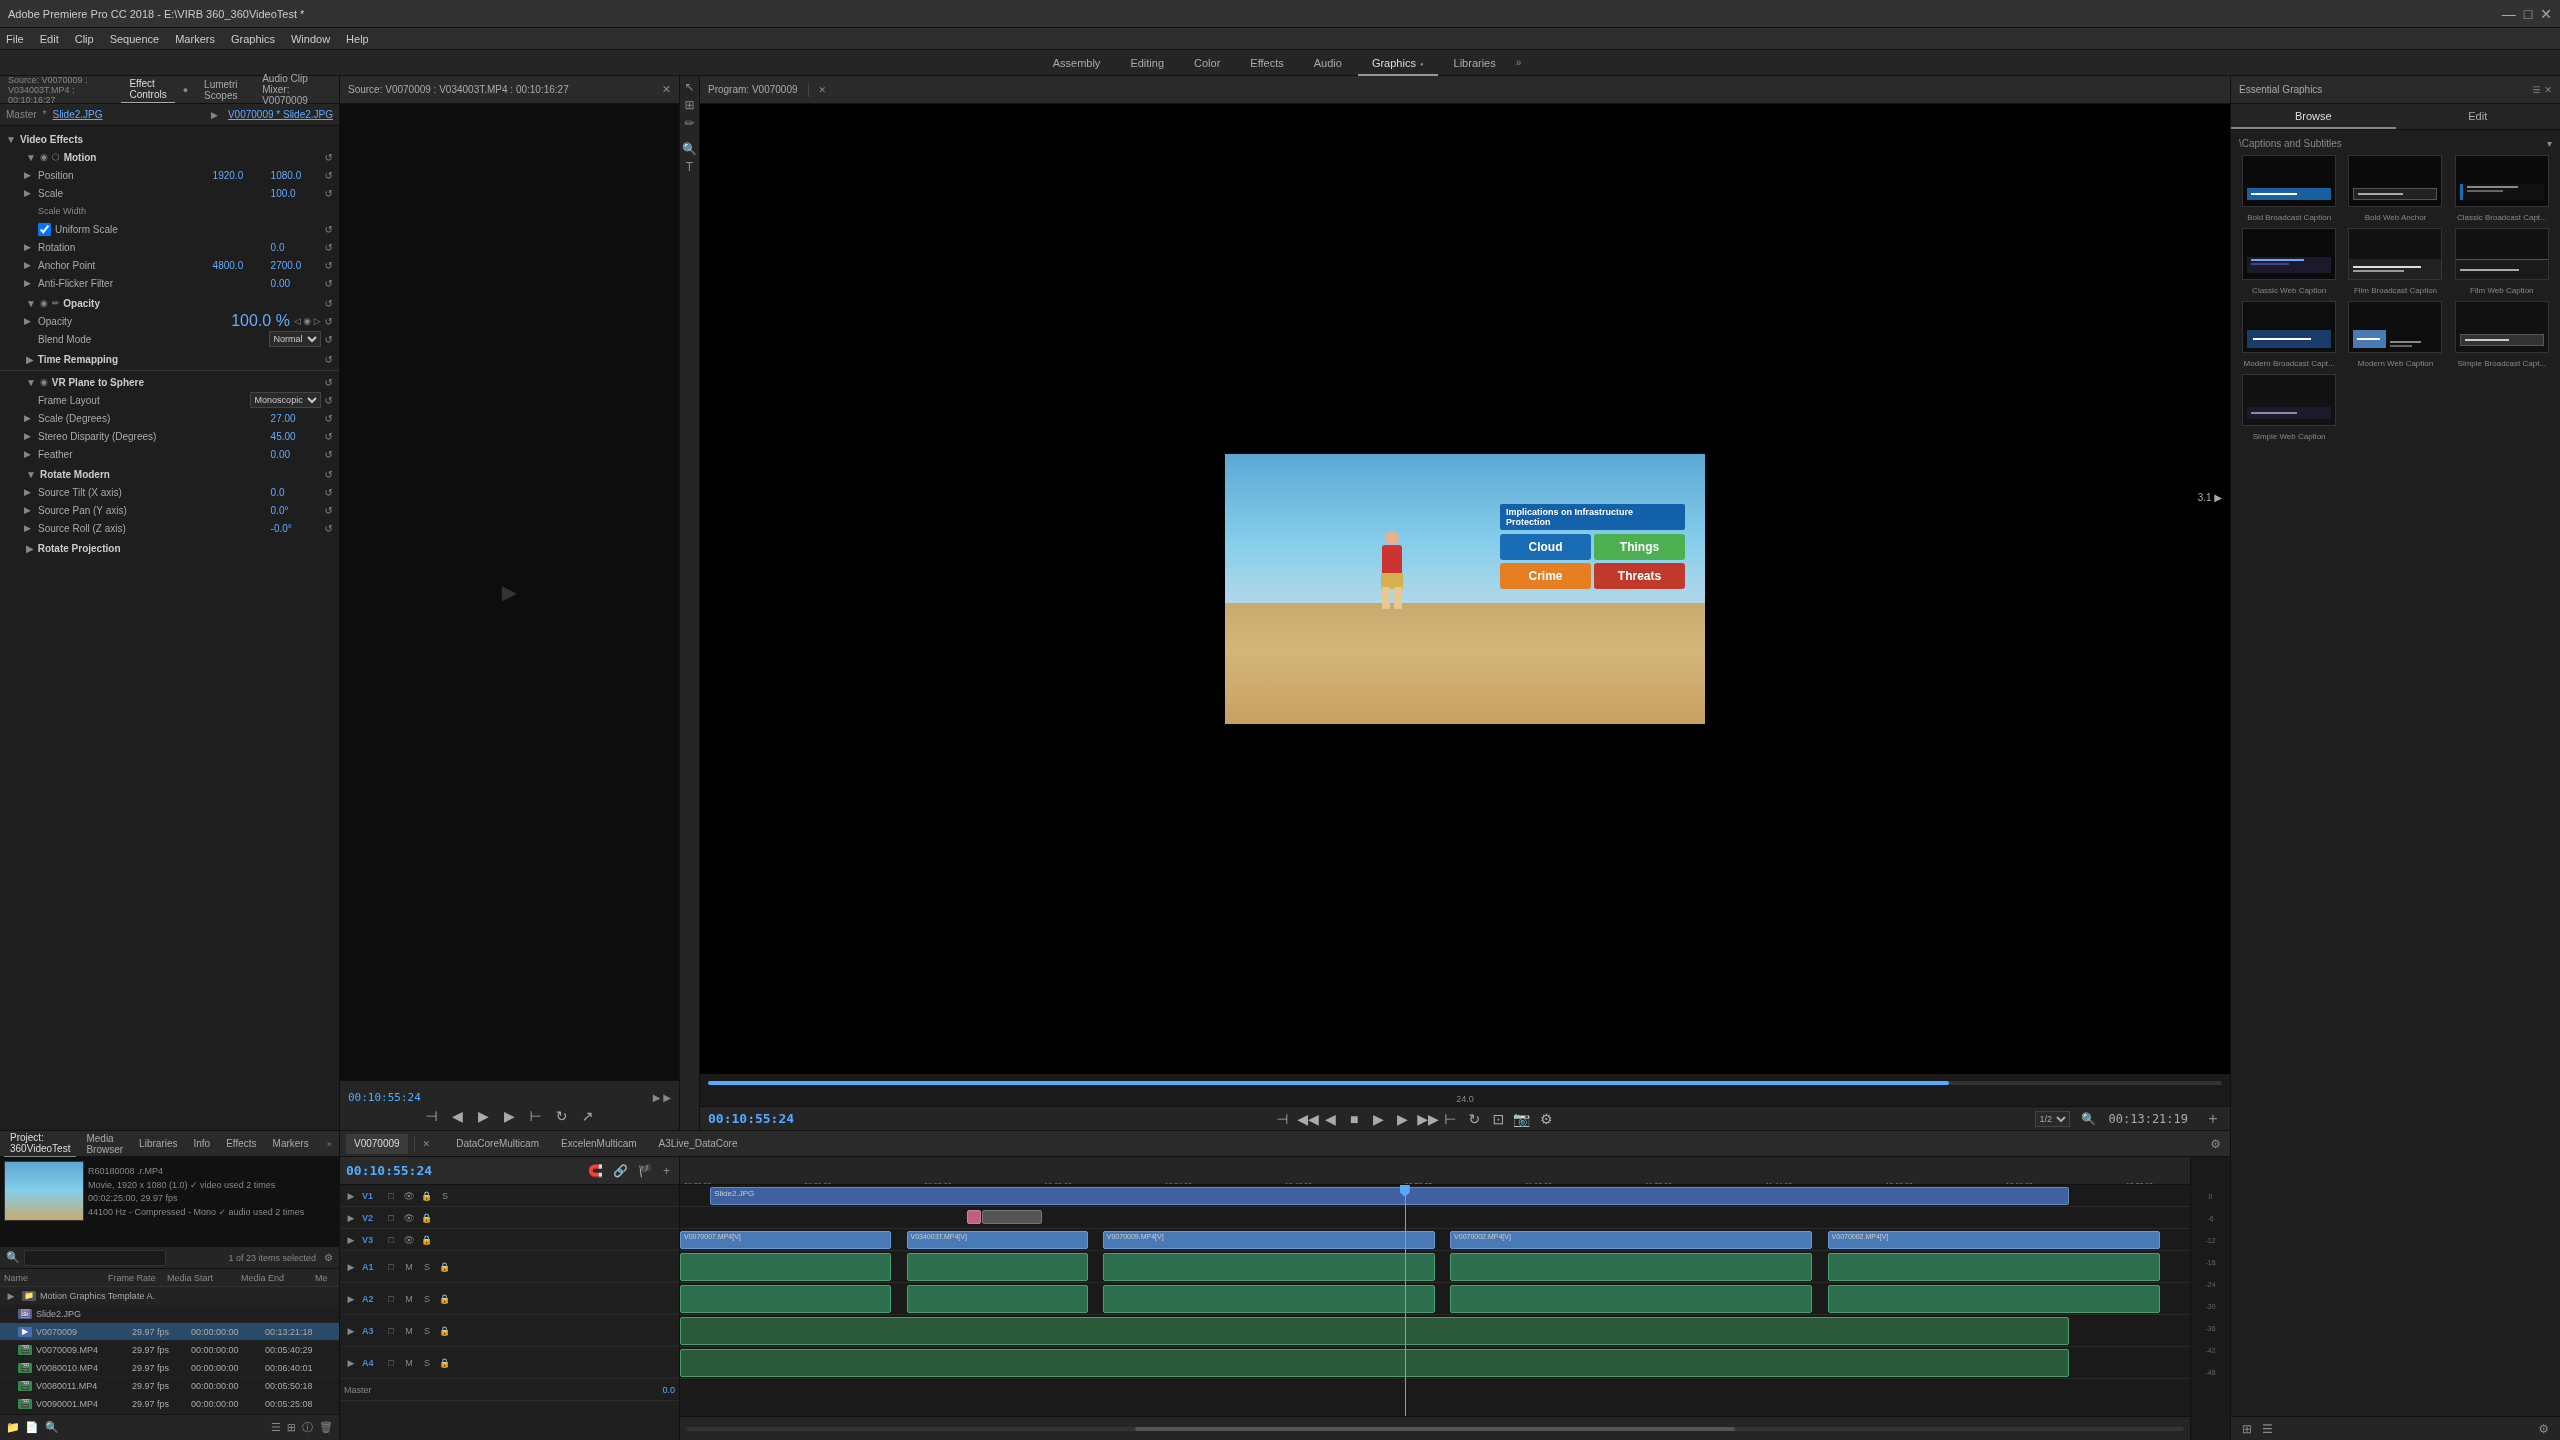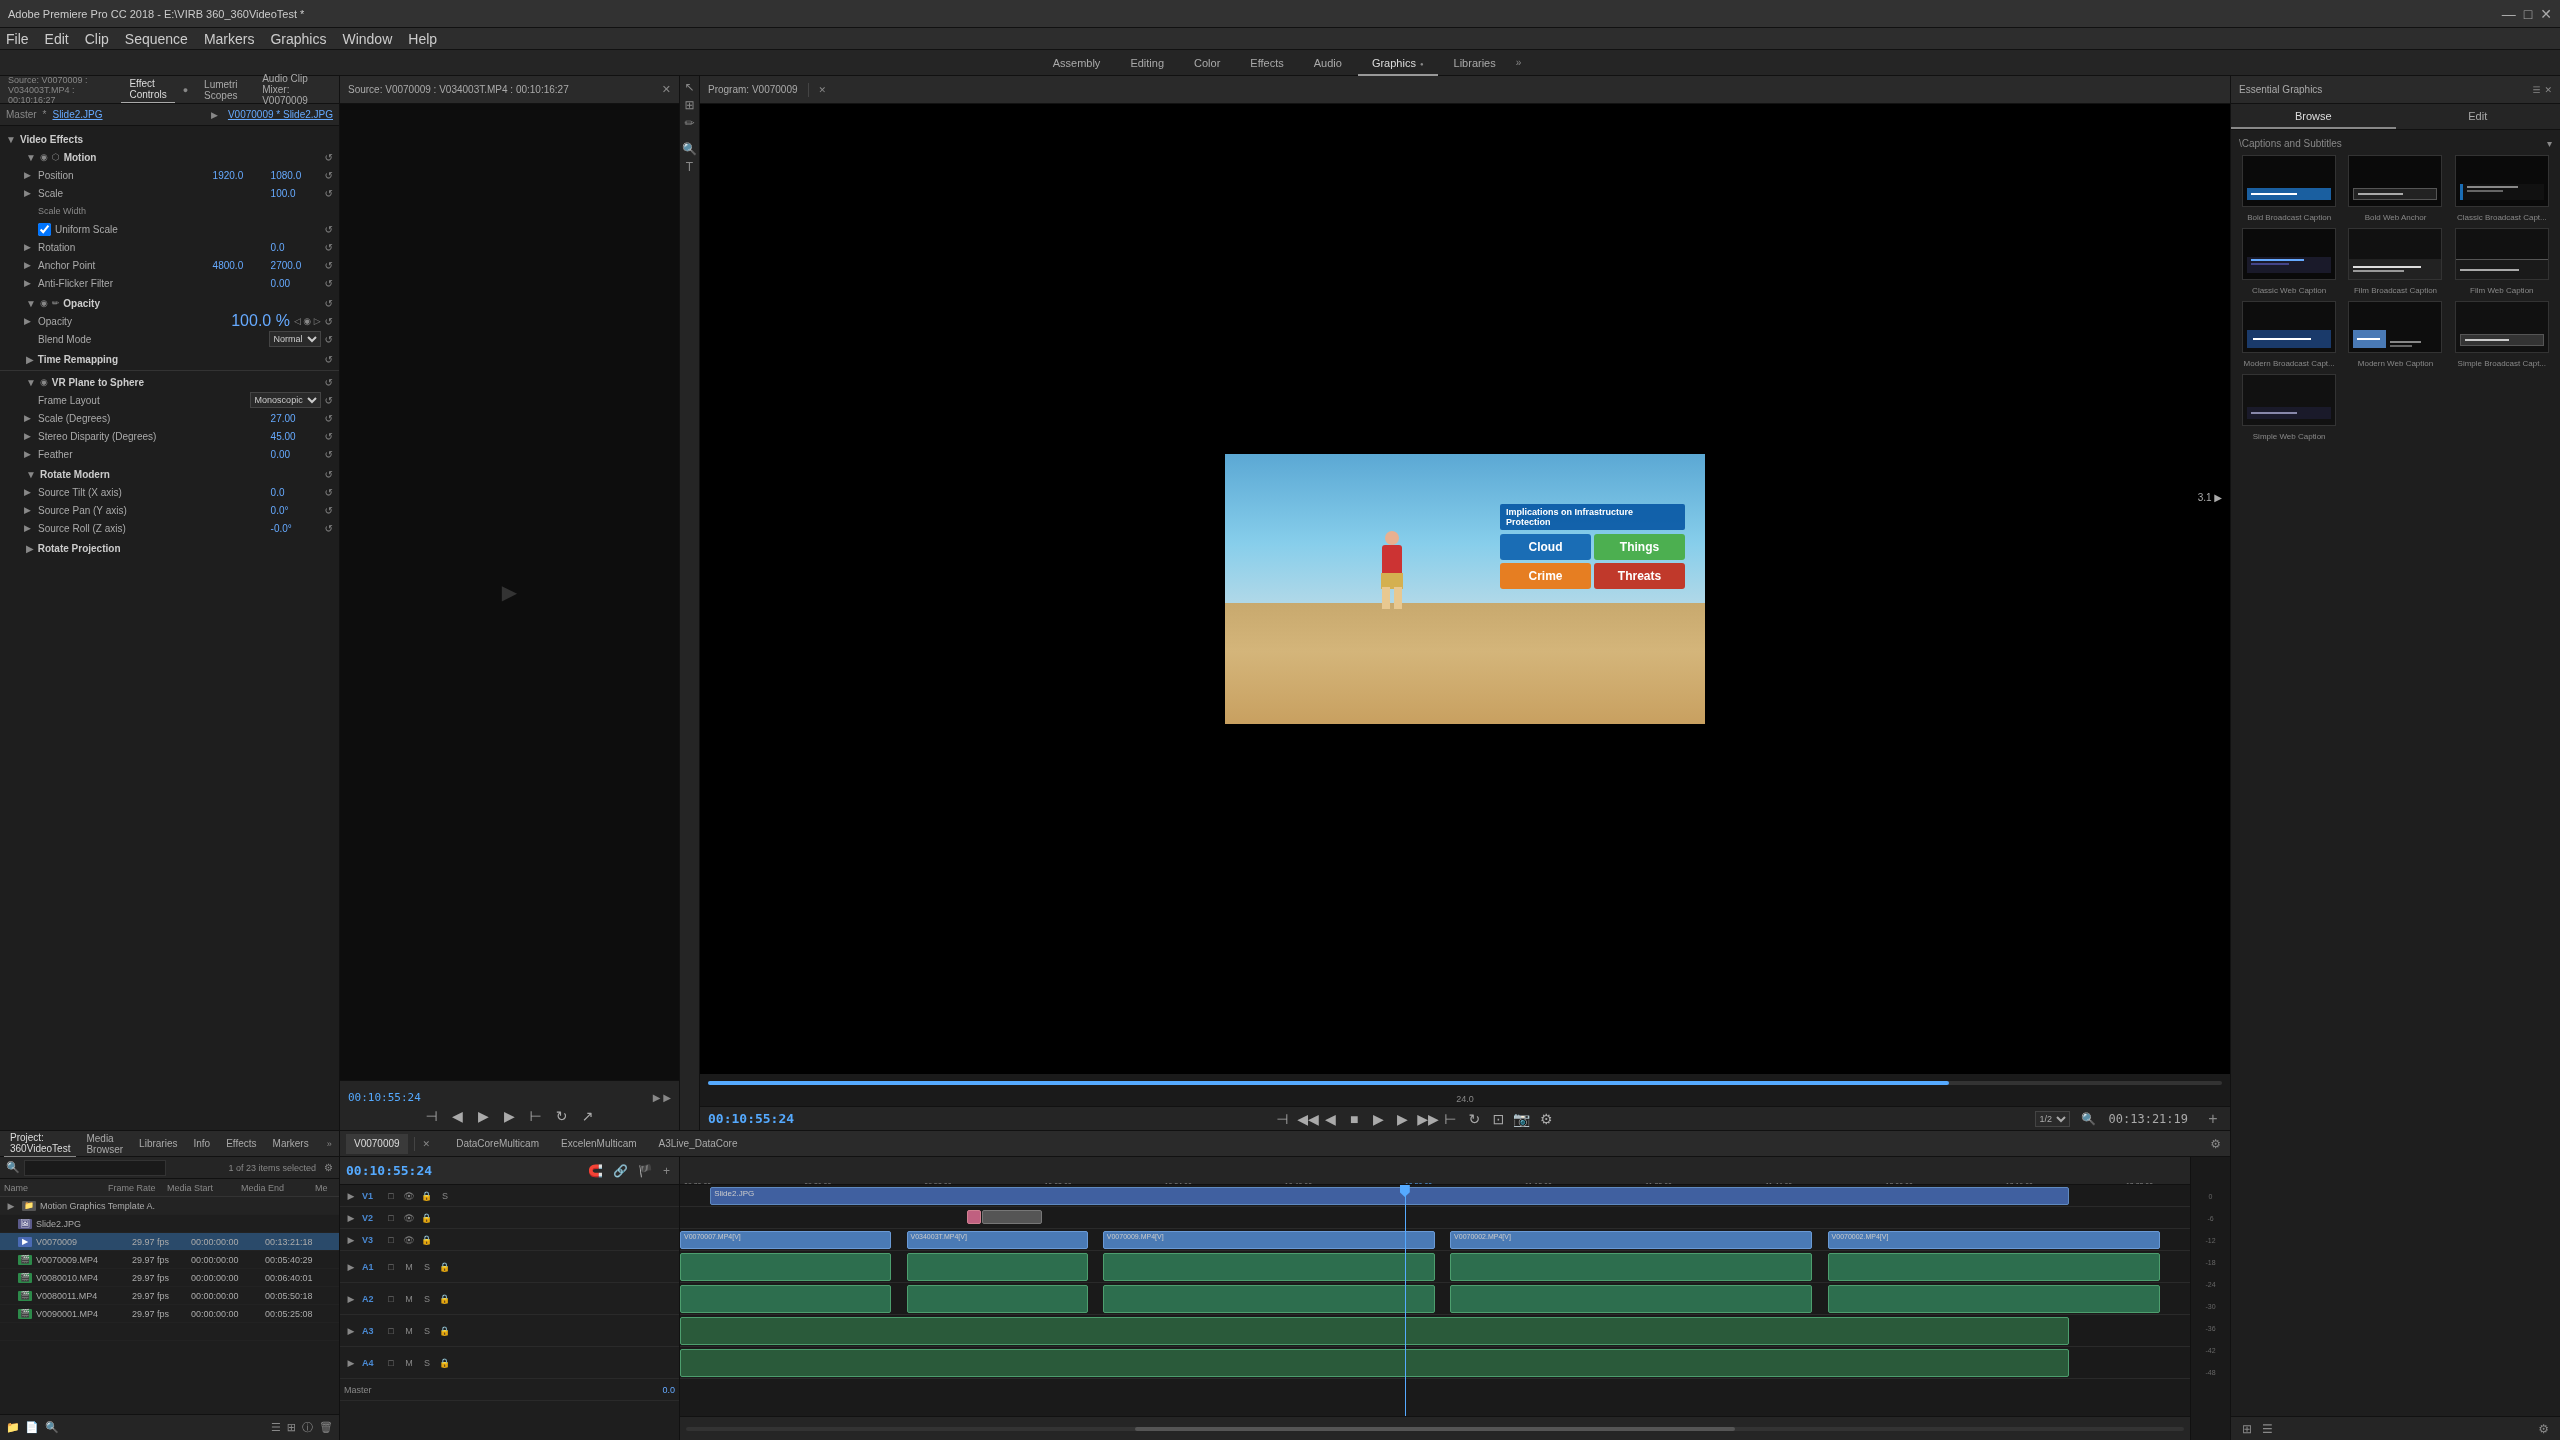--- a/index.html
+++ b/index.html
@@ -28,21 +28,21 @@
     
     #menubar {
       background: #2d2d2d;
       height: 22px;
       display: flex;
       align-items: center;
       padding: 0 6px;
       gap: 16px;
       border-bottom: 1px solid #111;
     }
-    #menubar span { font-size: 14px; color: #ccc; cursor: pointer; }
+    #menubar span { font-size: 11px; color: #ccc; cursor: pointer; }
 
     
     #topnav {
       background: #252525;
       height: 26px;
       display: flex;
       align-items: center;
       justify-content: center;
       gap: 2px;
       border-bottom: 1px solid #111;
@@ -1398,20 +1398,31 @@
   <div id="project-tabs">
     <span class="proj-tab active">Project: 360VideoTest</span>
     <span class="proj-tab">Media Browser</span>
     <span class="proj-tab">Libraries</span>
     <span class="proj-tab">Info</span>
     <span class="proj-tab">Effects</span>
     <span class="proj-tab">Markers</span>
     <div style="flex:1;"></div>
     <span style="color:#888;font-size:9px;padding:0 4px;">»</span>
   </div>
+  <div id="project-preview">
+    <div style="display:flex;width:100%;height:100%;padding:4px;">
+      <div class="preview-thumb"></div>
+      <div id="preview-info">
+        <div class="preview-info-text">R60180008 .r.MP4</div>
+        <div class="preview-info-text">Movie, 1920 x 1080 (1.0) ✓  video used 2 times</div>
+        <div class="preview-info-text">00:02:25:00, 29.97 fps</div>
+        <div class="preview-info-text">44100 Hz - Compressed - Mono ✓ audio used 2 times</div>
+      </div>
+    </div>
+  </div>
   <div id="project-search">
     <span style="color:#888;font-size:11px;">🔍</span>
     <input class="search-input" type="text" placeholder="" style="">
     <span style="flex:1;"></span>
     <span class="search-count">1 of 23 items selected</span>
     <span style="color:#888;font-size:10px;margin-left:4px;">⚙</span>
   </div>
   <div id="project-table">
     <div class="proj-table-header">
       <div class="proj-col proj-col-name">Name</div>

